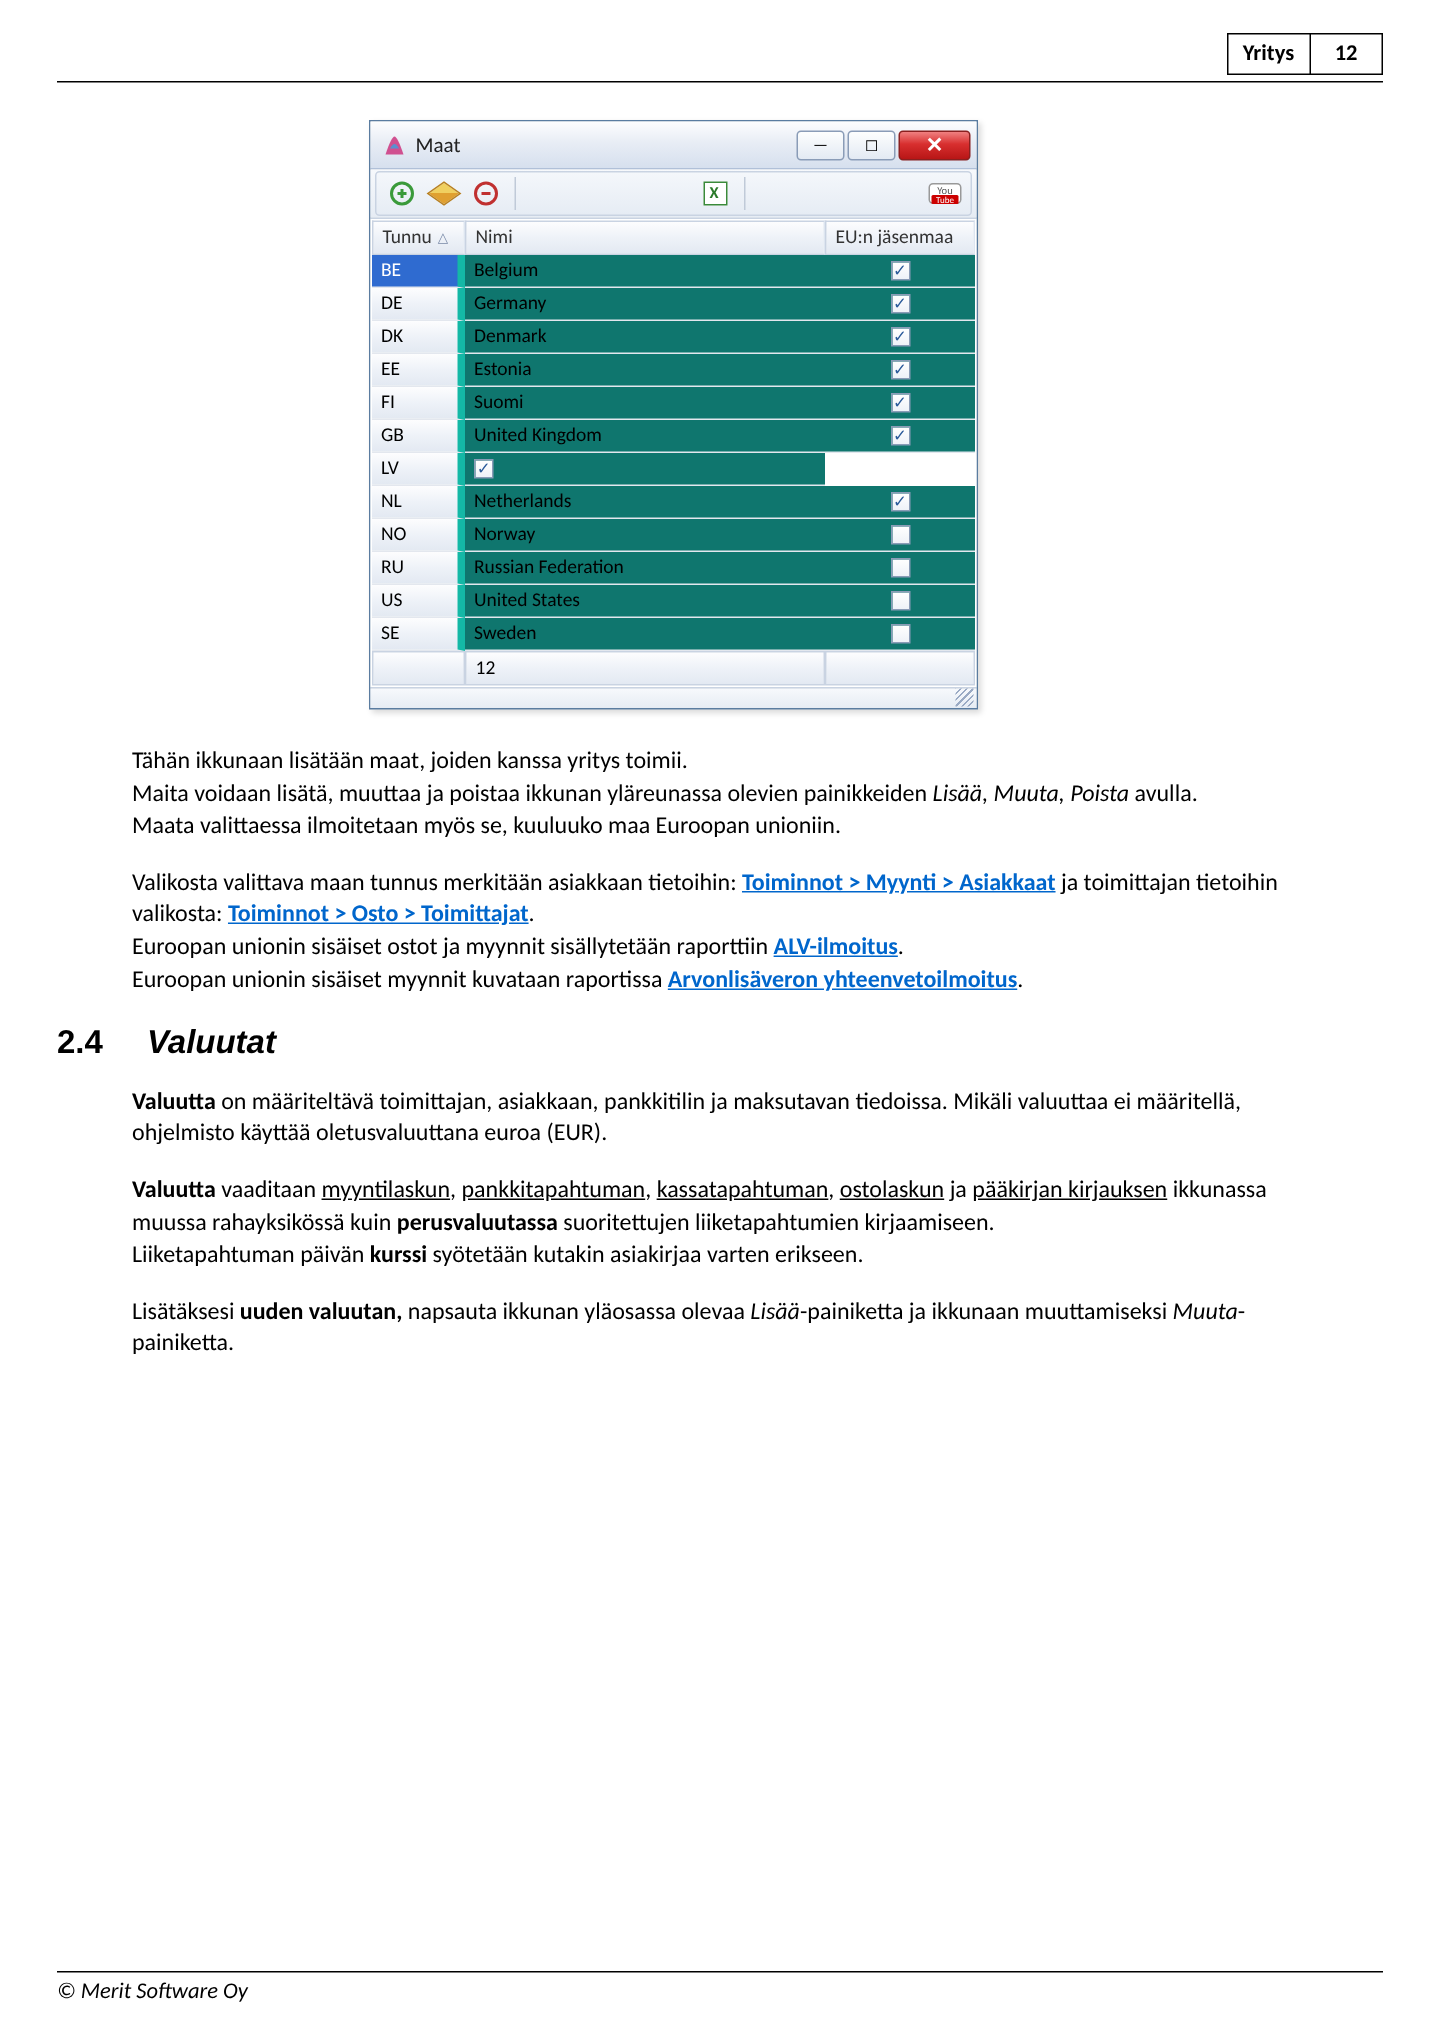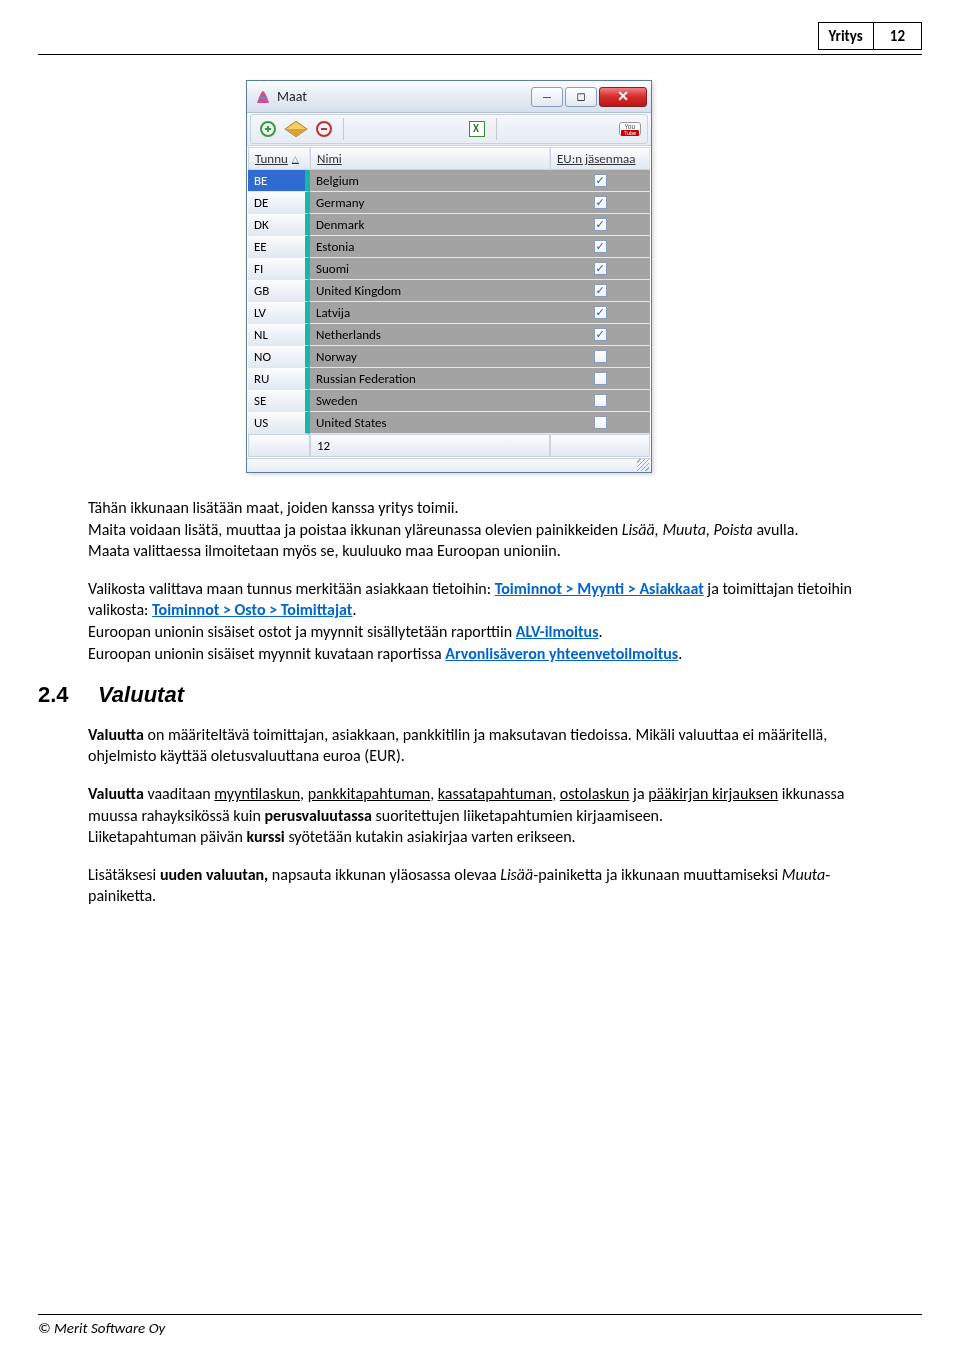--- a/index.html
+++ b/index.html
@@ -134,30 +134,30 @@
     display:grid;
     grid-template-columns: 62px 1fr 100px;
     font-size: 13px;
   }
   .grid-header > div {
     background: linear-gradient(#fdfdfe,#eef2f8 50%,#e3e9f2);
     border: 1px solid #c9d3e2;
     border-right: 1px solid #dde5f0;
     padding: 3px 6px;
     color:#333;
-    display:flex; align-items:center; gap:4px;text-decoration:underline;
+    display:flex; align-items:center; gap:4px;
   }
   .grid-header .sort-ind {
     font-size: 9px;
     color:#7a8aa8;
   }
   .grid-row > div {
     border-bottom: 1px solid #e3e7ee;
     padding: 3px 6px;
-    background:#a3a3a3;
+    background:#0f766e;
     display:flex; align-items:center;
   }
   .grid-row > div:first-child {
     background: linear-gradient(#fdfdfe,#eef2f8 50%,#e3e9f2);
     border-right:5px solid #14b8a6;
     font-size:13px;
   }
   .grid-row.selected > div:first-child {
     background:#2f6bd0;
     color:#fff;
@@ -313,21 +313,20 @@
             </div>
             <div class="grid-row">
               <div>GB</div>
               <div>United Kingdom</div>
               <div>
                 <div class="chk">✓</div>
               </div>
             </div>
             <div class="grid-row">
               <div>LV</div>
-              <div>Latvija</div>
               <div>
                 <div class="chk">✓</div>
               </div>
             </div>
             <div class="grid-row">
               <div>NL</div>
               <div>Netherlands</div>
               <div>
                 <div class="chk">✓</div>
               </div>
@@ -340,29 +339,29 @@
               </div>
             </div>
             <div class="grid-row">
               <div>RU</div>
               <div>Russian Federation</div>
               <div>
                 <div class="chk"></div>
               </div>
             </div>
             <div class="grid-row">
+              <div>US</div>
+              <div>United States</div>
+              <div>
+                <div class="chk"></div>
+              </div>
+            </div>
+            <div class="grid-row">
               <div>SE</div>
               <div>Sweden</div>
-              <div>
-                <div class="chk"></div>
-              </div>
-            </div>
-            <div class="grid-row">
-              <div>US</div>
-              <div>United States</div>
               <div>
                 <div class="chk"></div>
               </div>
             </div>
           </div>
         <div class="grid-footer">
           <div></div>
           <div>12</div>
           <div></div>
         </div>

